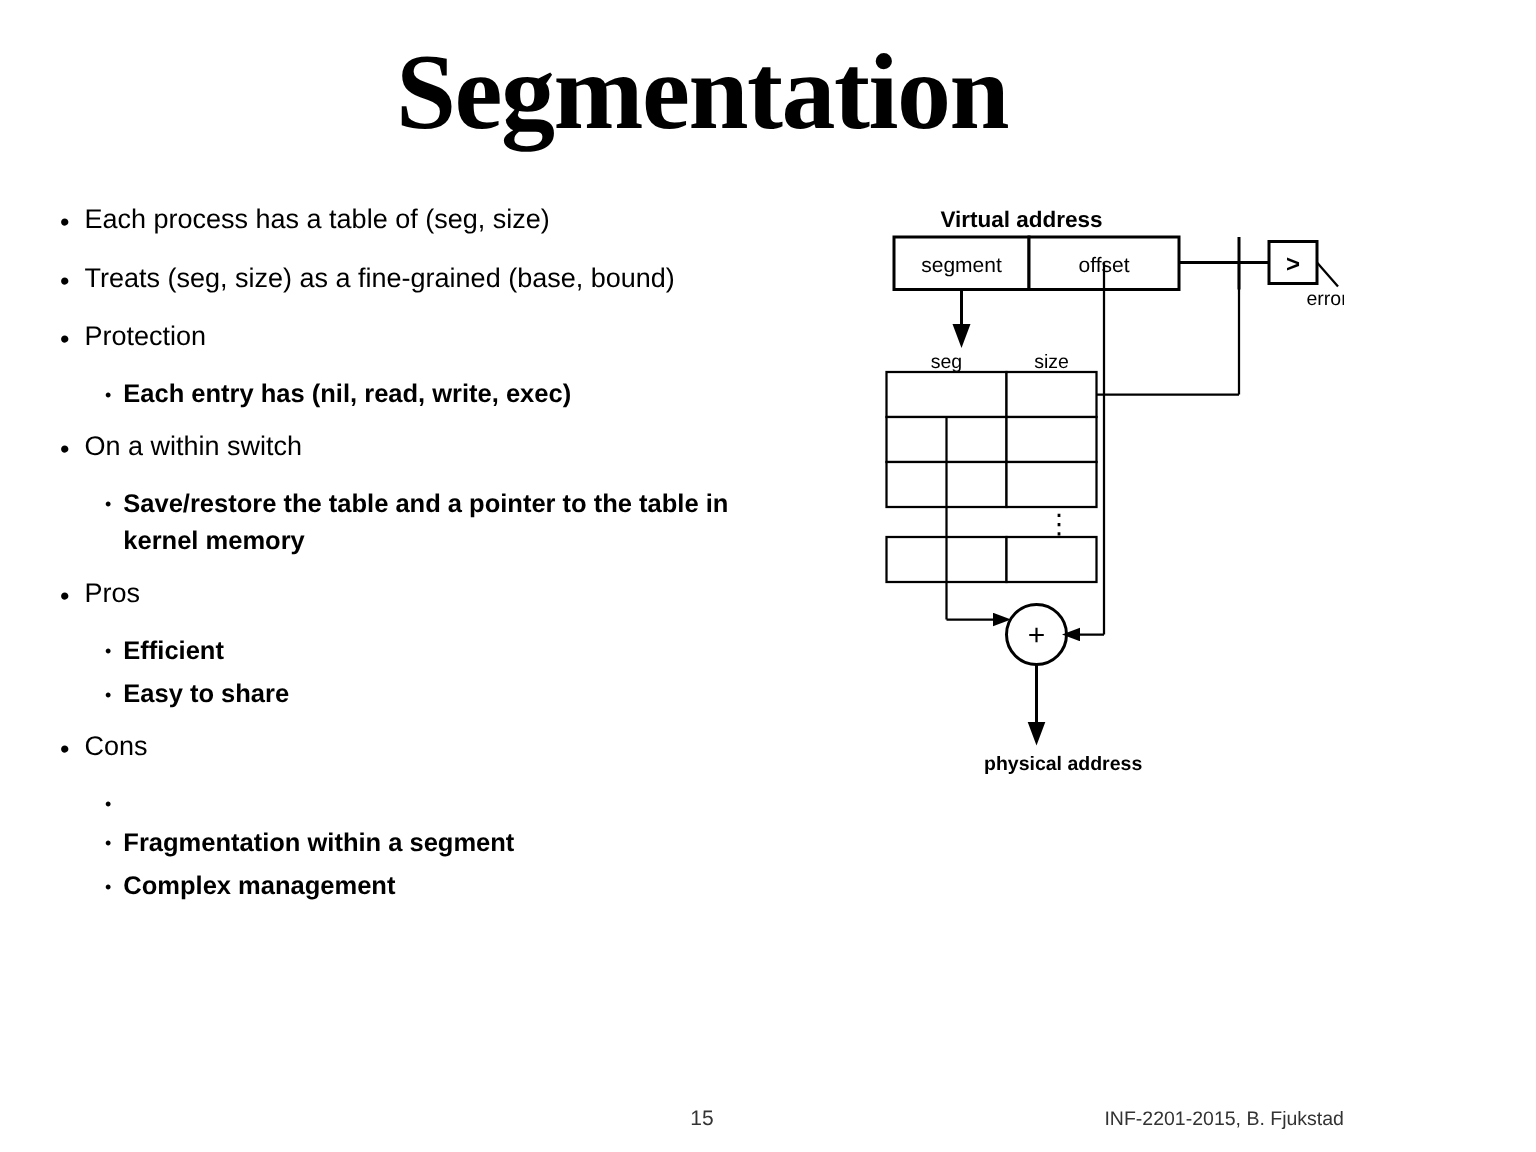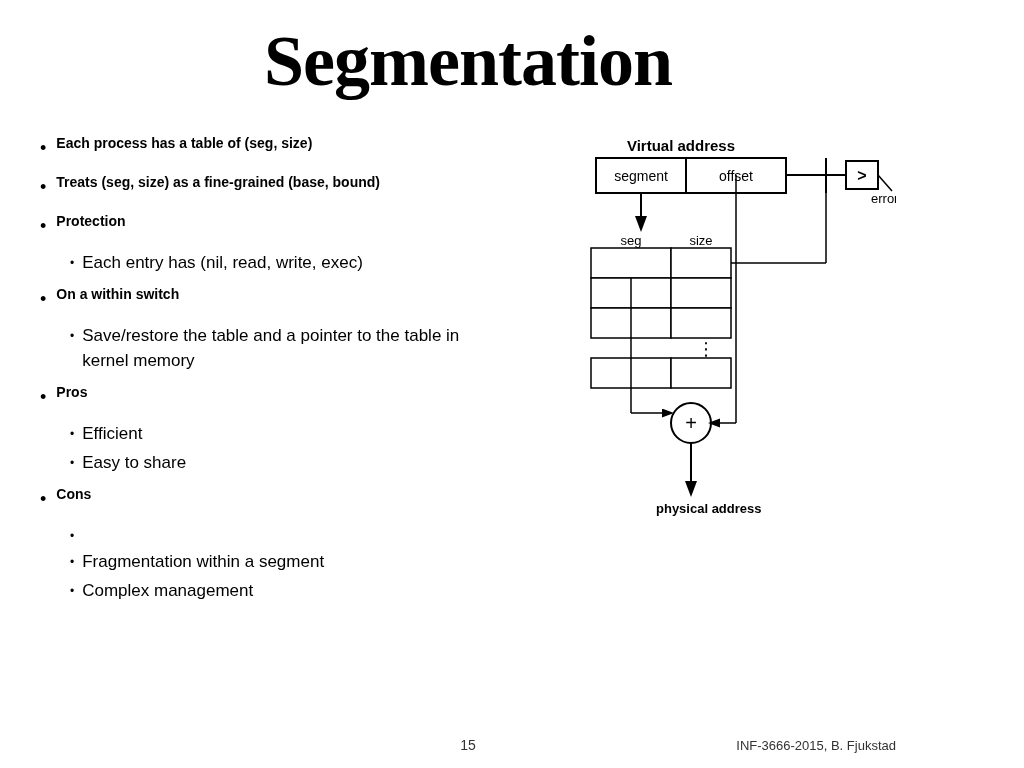--- a/index.html
+++ b/index.html
@@ -50,23 +50,22 @@
     }
 
     .bullet-main .bullet-dot {
       font-size: 18px;
       margin-right: 10px;
       margin-top: 2px;
       flex-shrink: 0;
     }
 
     .bullet-main .bullet-text {
-      font-size: 14px;
+      font-size: 18px;
       font-family: Arial, sans-serif;
-      font-weight: bold;
     }
 
     .sub-bullets {
       margin-left: 30px;
       margin-bottom: 8px;
     }
 
     .sub-bullet {
       display: flex;
       align-items: flex-start;
@@ -75,20 +74,21 @@
 
     .sub-bullet .sub-dot {
       font-size: 12px;
       margin-right: 8px;
       margin-top: 4px;
       flex-shrink: 0;
     }
 
     .sub-bullet .sub-text {
       font-size: 17px;
+      font-weight: bold;
     }
 
     .right-diagram {
       width: 380px;
       flex-shrink: 0;
       position: relative;
     }
 
     
     .diagram-svg {
@@ -255,15 +255,15 @@
             <path d="M0,0 L0,6 L8,3 z" fill="black"></path>
           </marker>
         </defs>
       </svg>
     </div>
   </div>
 
   <div class="footer">
     <div style="flex:1"></div>
     <div class="page-number">15</div>
-    <div class="author" style="flex:1; text-align:right; font-size:13px;">INF-3666-2015, B. Fjukstad</div>
+    <div class="author" style="flex:1; text-align:right; font-size:13px;">INF-2201-2015, B. Fjukstad</div>
   </div>
 </div>
 
 </body></html>

